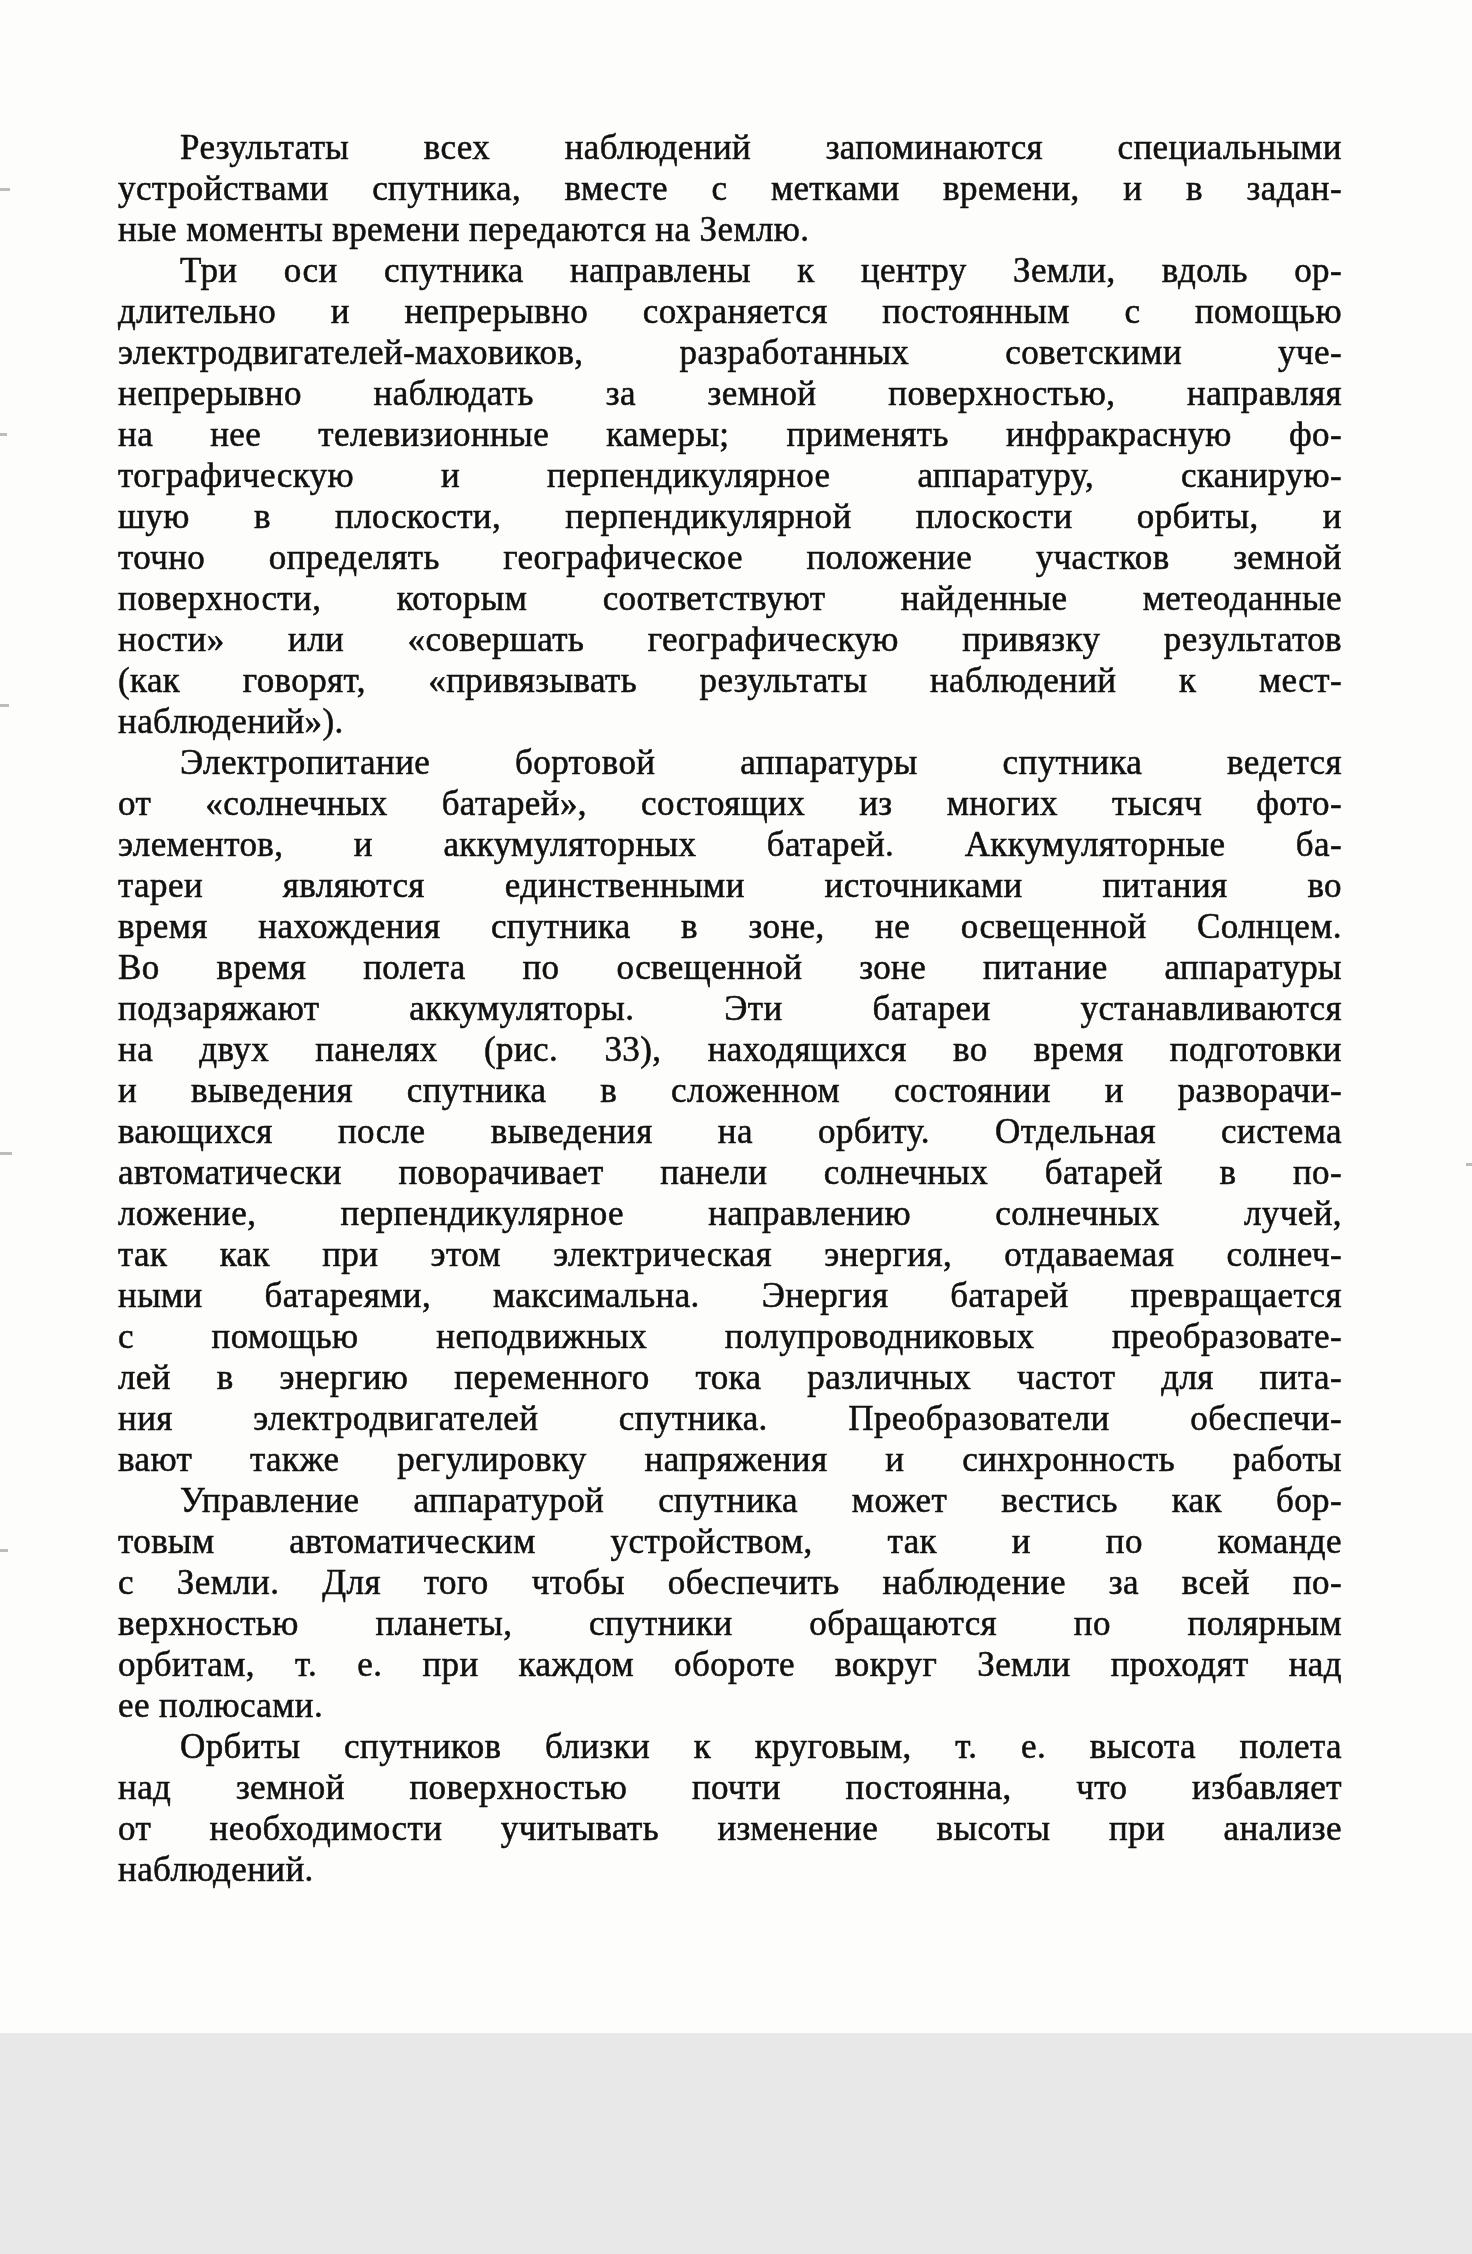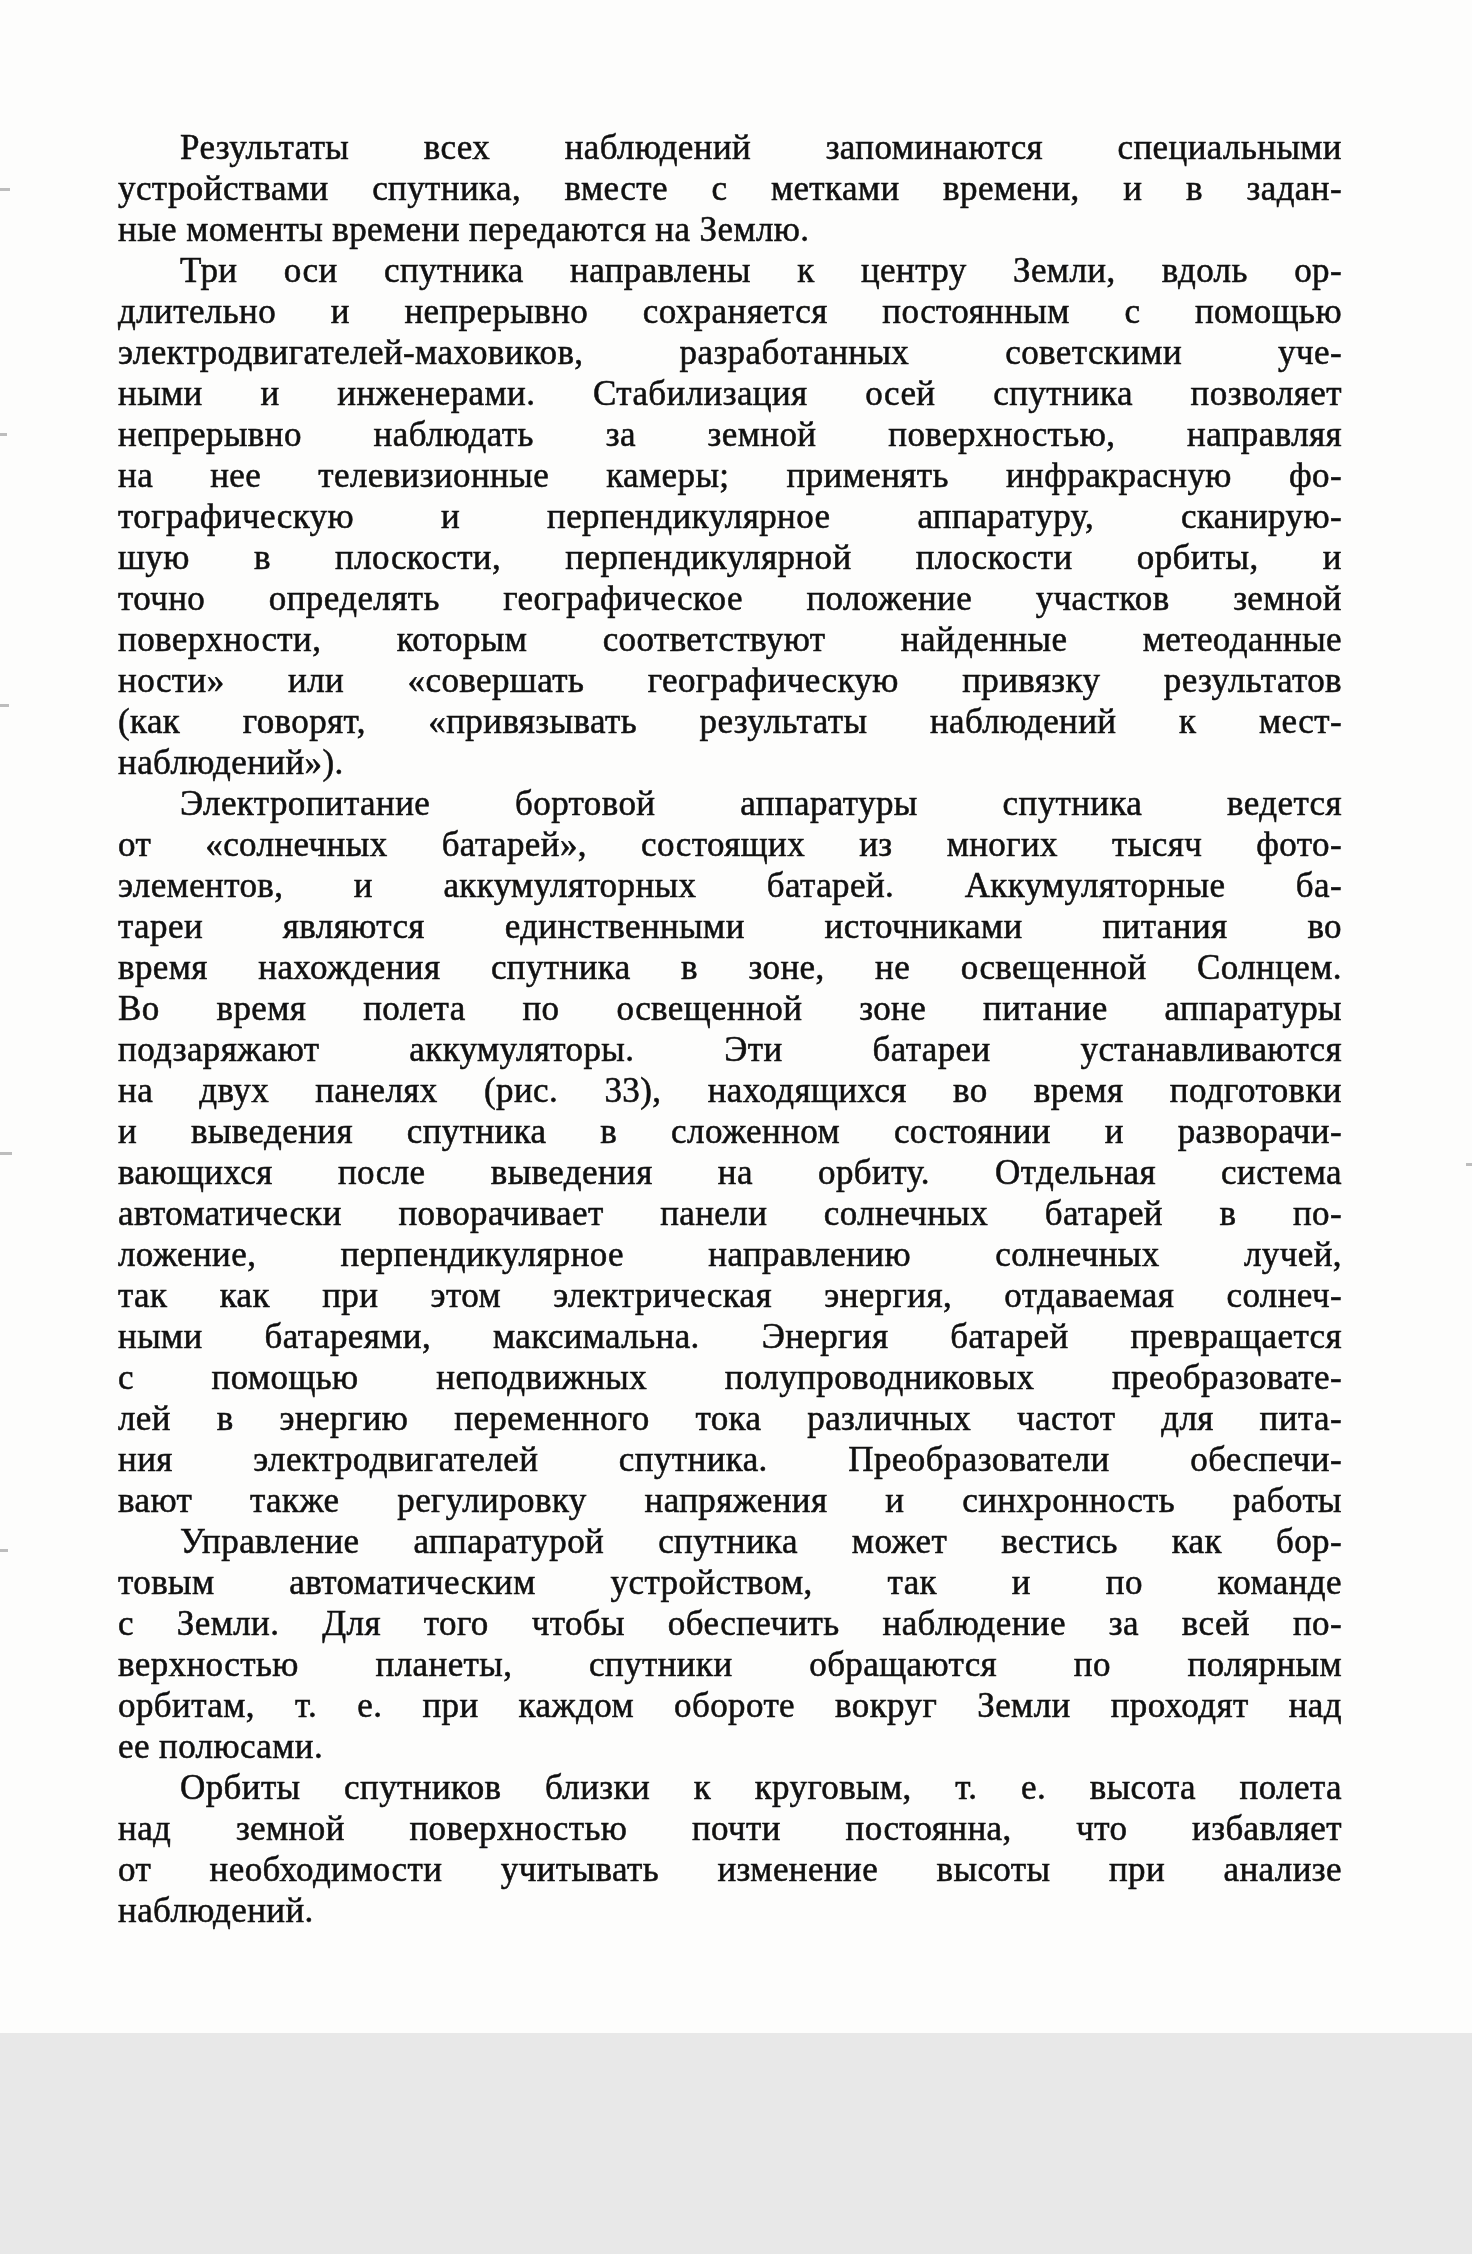--- a/index.html
+++ b/index.html
@@ -54,21 +54,20 @@
 
 <div class="page">
 
   <div class="text-block" id="text-block">
       <div class="line indent">Результаты всех наблюдений запоминаются специальными</div>
       <div class="line">устройствами спутника, вместе с метками времени, и в задан-</div>
       <div class="line para-end">ные моменты времени передаются на Землю.</div>
       <div class="line indent">Три оси спутника направлены к центру Земли, вдоль ор-</div>
       <div class="line">длительно и непрерывно сохраняется постоянным с помощью</div>
       <div class="line">электродвигателей-маховиков, разработанных советскими уче-</div>
-      <div class="line">ными и инженерами. Стабилизация осей спутника позволяет</div>
       <div class="line">непрерывно наблюдать за земной поверхностью, направляя</div>
       <div class="line">на нее телевизионные камеры; применять инфракрасную фо-</div>
       <div class="line">тографическую и перпендикулярное аппаратуру, сканирую-</div>
       <div class="line">шую в плоскости, перпендикулярной плоскости орбиты, и</div>
       <div class="line">точно определять географическое положение участков земной</div>
       <div class="line">поверхности, которым соответствуют найденные метеоданные</div>
       <div class="line">ности» или «совершать географическую привязку результатов</div>
       <div class="line">(как говорят, «привязывать результаты наблюдений к мест-</div>
       <div class="line para-end">наблюдений»).</div>
       <div class="line indent">Электропитание бортовой аппаратуры спутника ведется</div>

